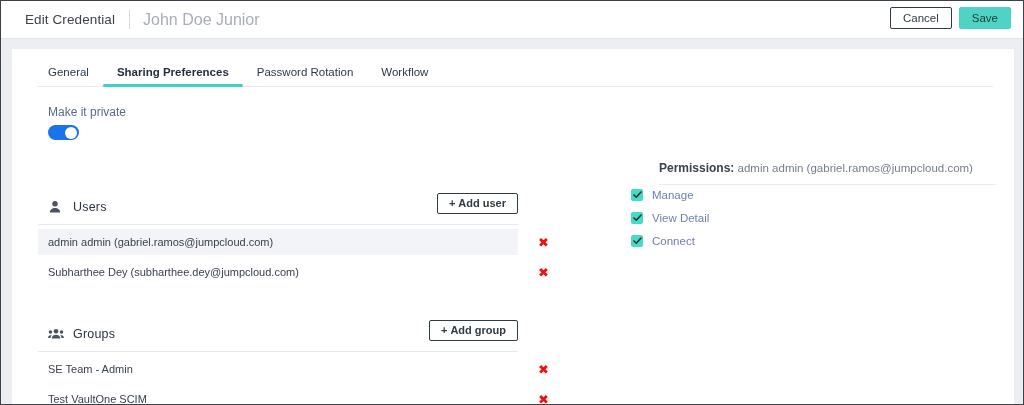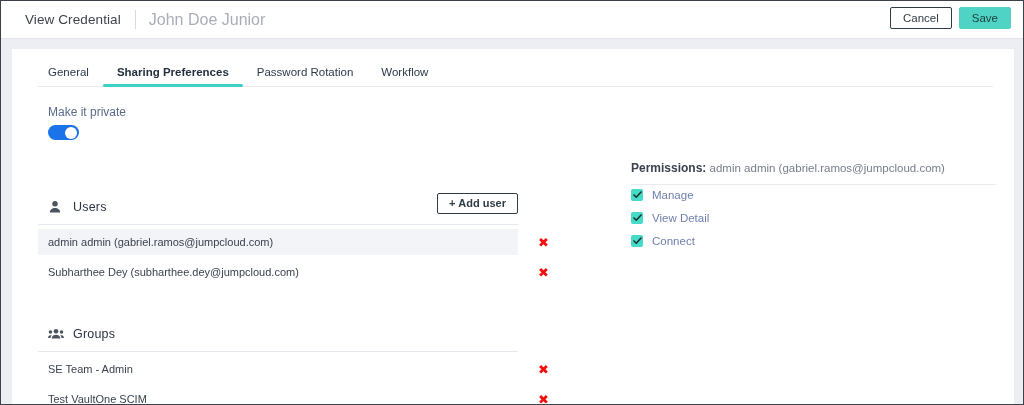--- a/index.html
+++ b/index.html
@@ -210,20 +210,21 @@
   }
   .gap-under-list { height: 10px; }
 
   
   .right-col { position: absolute; left: 619px; top: 112px; width: 365px; }
   .perm-head {
     font-size: 11.5px;
     color: #767d8b;
     padding-bottom: 9px;
     border-bottom: 1px solid #e9ebef;
+    margin-left: 28px;
   }
   .perm-head b { color: #3b4250; font-size: 12px; }
   .perm-list { }
   .perm-item {
     display: flex;
     align-items: center;
     height: 19px;
     margin-bottom: 4px;
     cursor: pointer;
   }
@@ -240,21 +241,21 @@
     font-size: 11.5px;
     color: #6f7fae;
   }
 </style>
 </head>
 <body>
 
 <div id="screen">
 
   <div class="topbar">
-    <div class="topbar-title">View Credential</div>
+    <div class="topbar-title">Edit Credential</div>
     <div class="topbar-sep"></div>
     <div class="topbar-sub">John Doe Junior</div>
 
     <div class="topbar-actions">
       <div class="btn btn-cancel">Cancel</div>
       <div class="btn btn-save">Save</div>
     </div>
   </div>
 
   <div class="card">
@@ -306,20 +307,23 @@
           <svg width="16" height="14" viewBox="0 0 20 16">
             <circle cx="10" cy="4.6" r="2.9" fill="#4b535f"></circle>
             <path d="M4.6 13.6c0-3 2.4-4.7 5.4-4.7s5.4 1.7 5.4 4.7z" fill="#4b535f"></path>
             <circle cx="3.1" cy="5.6" r="2.2" fill="#4b535f"></circle>
             <path d="M0 13.1c0-2.3 1.5-3.6 3.1-3.6 .6 0 1.2.2 1.7.5-1 .8-1.6 1.9-1.7 3.1z" fill="#4b535f"></path>
             <circle cx="16.9" cy="5.6" r="2.2" fill="#4b535f"></circle>
             <path d="M20 13.1c0-2.3-1.5-3.6-3.1-3.6-.6 0-1.2.2-1.7.5 1 .8 1.6 1.9 1.7 3.1z" fill="#4b535f"></path>
           </svg>
         </span>
         <span class="sec-title">Groups</span>
+        <div class="add-btn">
+          <span class="plus">+</span><span>Add group</span>
+        </div>
       </div>
 
       <div class="list">
         <div class="row">
           <span class="row-text">SE Team - Admin</span>
           <span class="row-del">✖</span>
         </div>
         <div class="row">
           <span class="row-text">Test VaultOne SCIM</span>
           <span class="row-del">✖</span>

